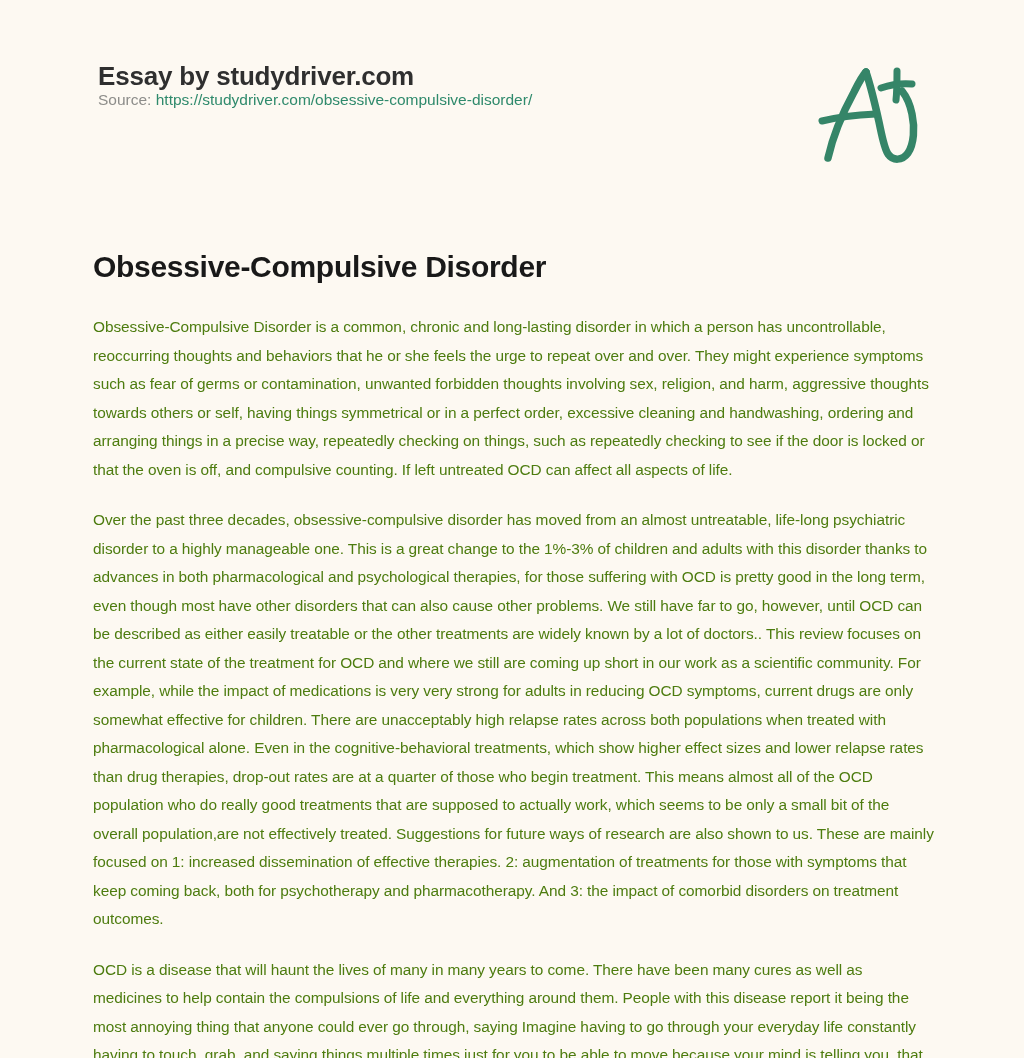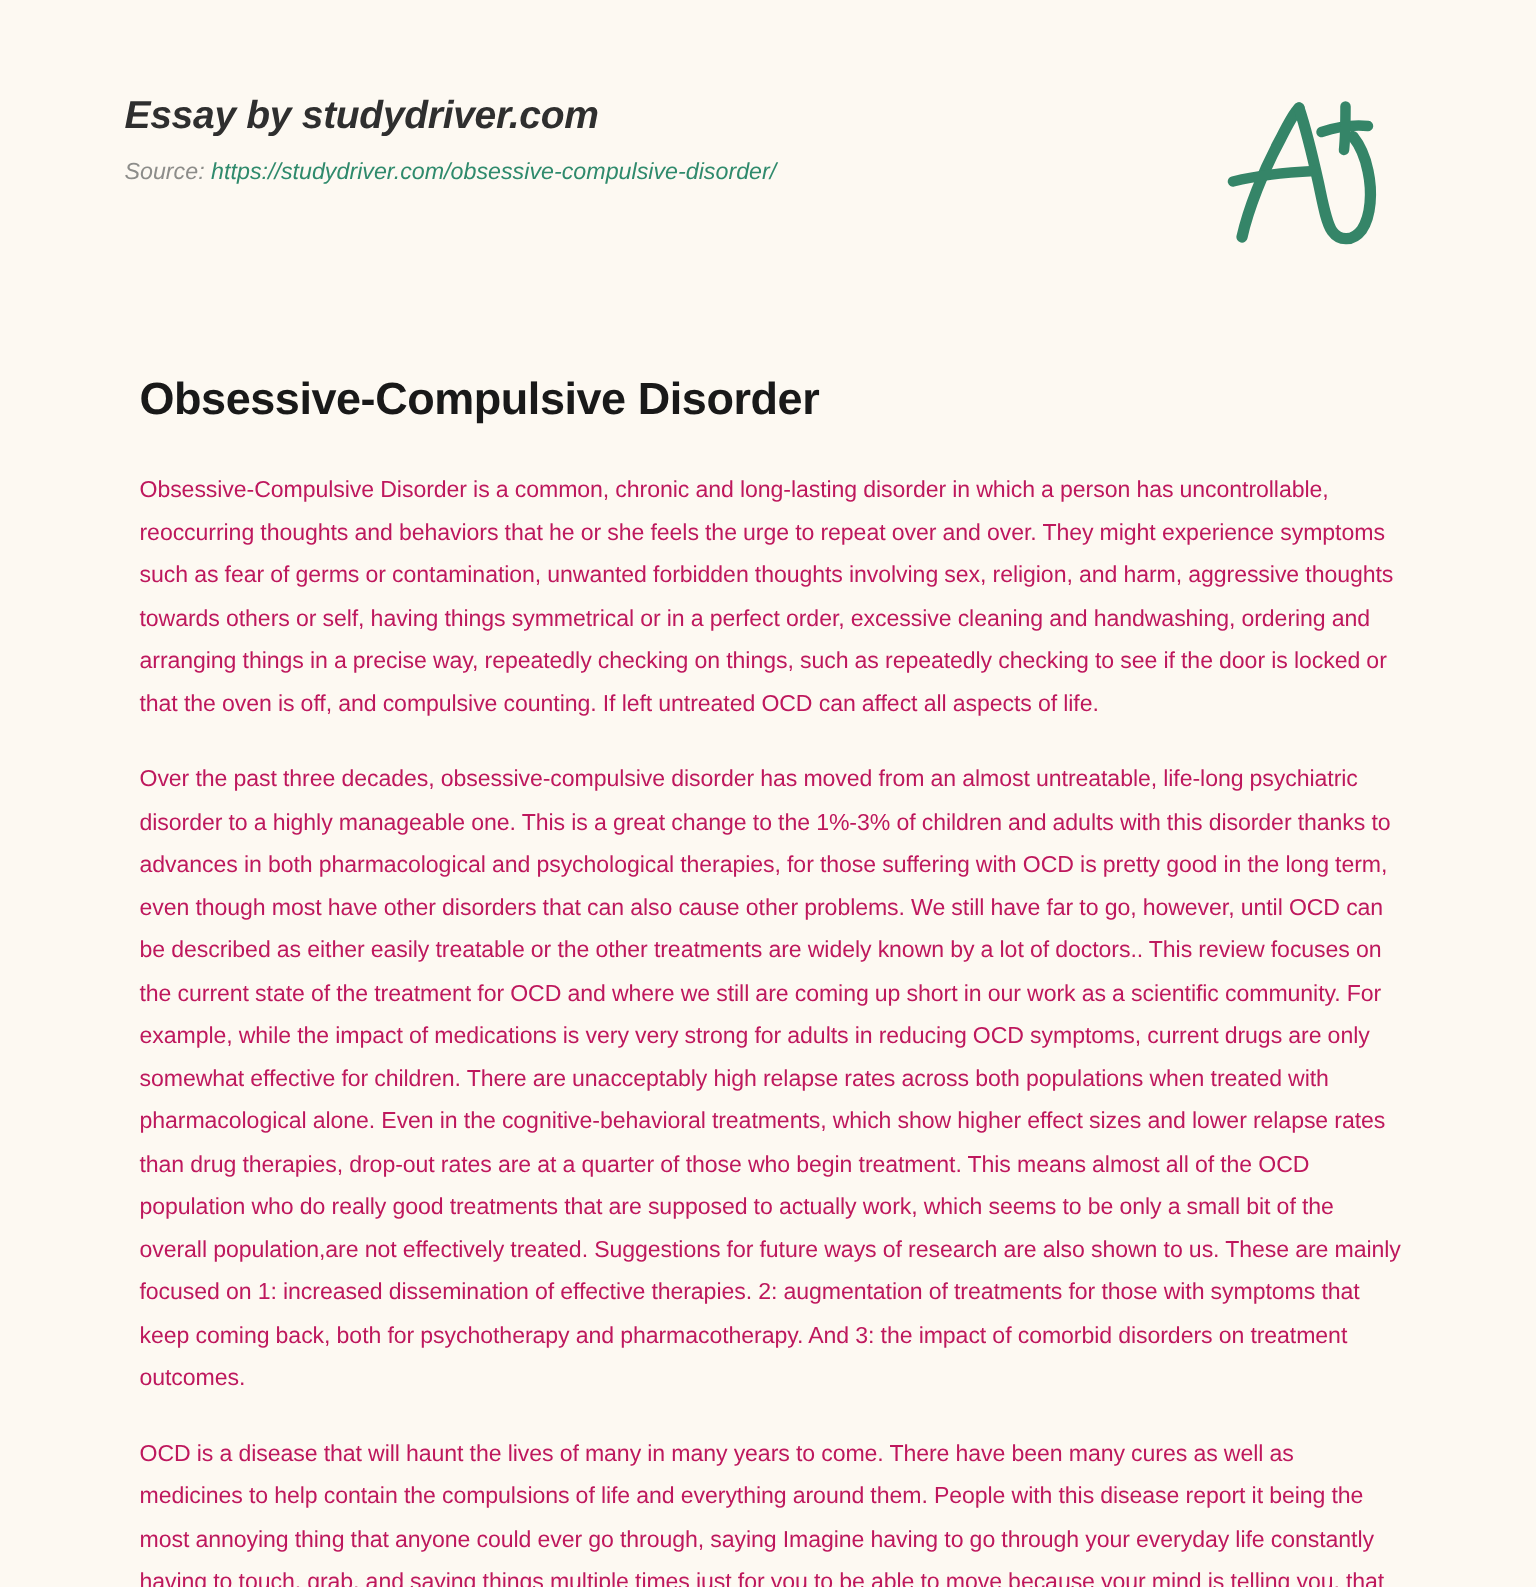--- a/index.html
+++ b/index.html
@@ -19,39 +19,37 @@
     position: relative;
     width: 1024px;
     height: 1058px;
     background: #fdf9f2;
     box-sizing: border-box;
   }
 
   
   .header {
     position: absolute;
-    left: 83px;
+    left: 98px;
     top: 62px;
     width: 840px;
     height: 110px;
-    font-style: italic;
   }
 
   .essay-by {
     font-size: 26px;
     font-weight: bold;
     color: #2f2f2f;
     letter-spacing: -0.2px;
     line-height: 1.1;
     margin: 0;
     white-space: nowrap;
   }
 
   .source-line {
-    margin-top: 15px;
     font-size: 15.5px;
     line-height: 1.2;
     color: #8d8d8a;
     white-space: nowrap;
   }
 
   .source-label {
     color: #8d8d8a;
   }
 
@@ -95,21 +93,21 @@
     left: 93px;
     top: 313px;
     width: 841px;
   }
 
   .body-copy p {
     margin: 0 0 22px 0;
     font-family: "Liberation Sans", sans-serif;
     font-size: 15.4px;
     line-height: 28.5px;
-    color: #be185d;
+    color: #4d7c0f;
     text-align: left;
     letter-spacing: -0.05px;
     word-spacing: -0.1px;
   }
 
   .body-copy p:last-child {
     margin-bottom: 0;
   }
 </style>
 </head>

